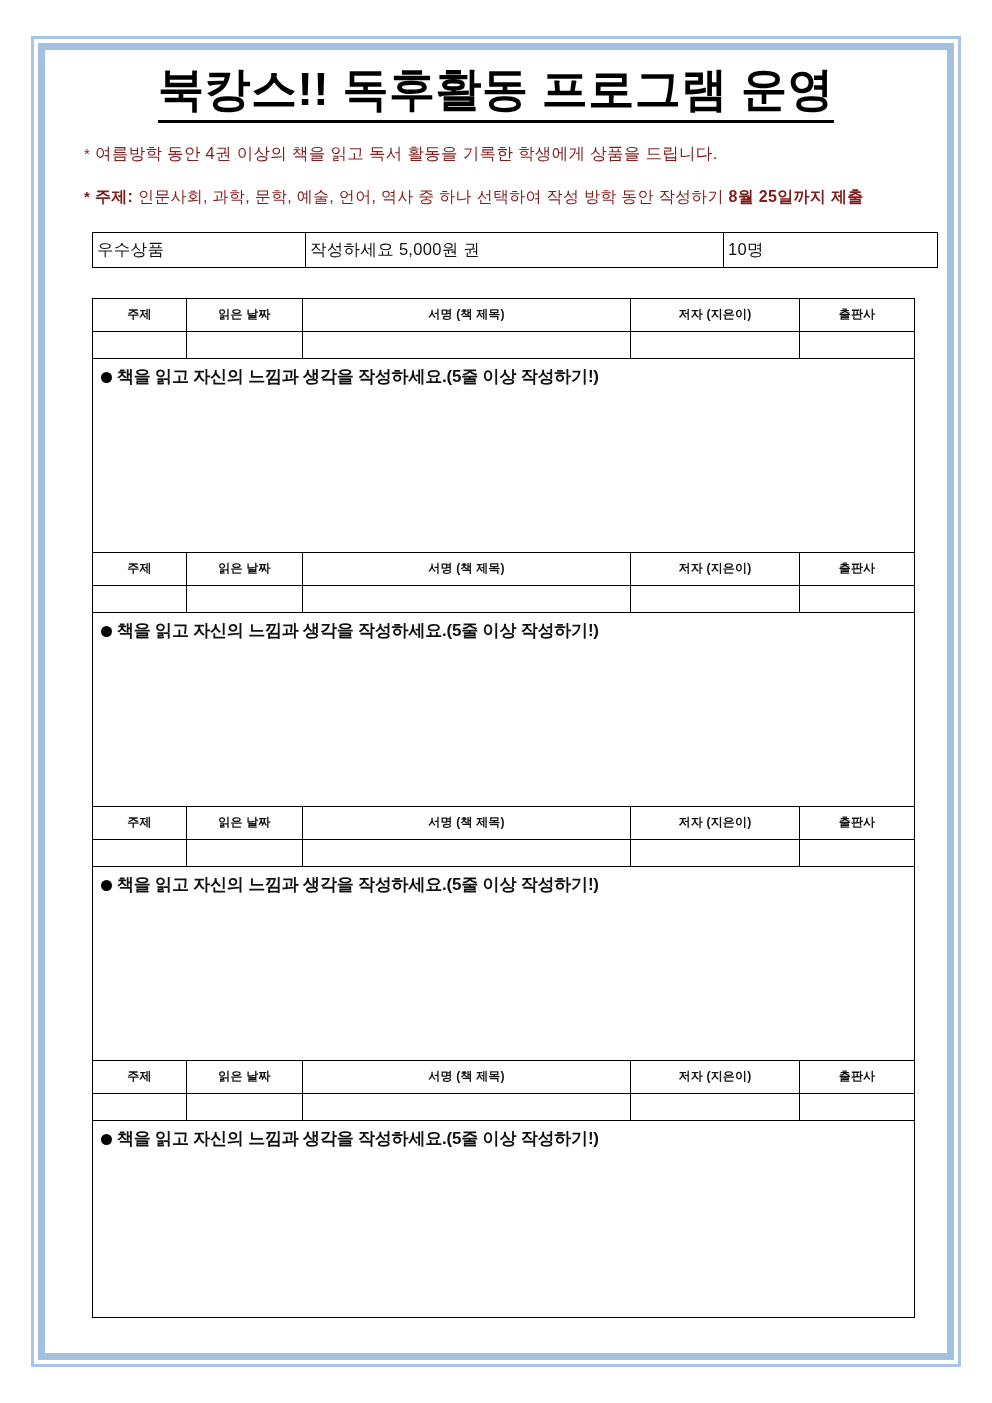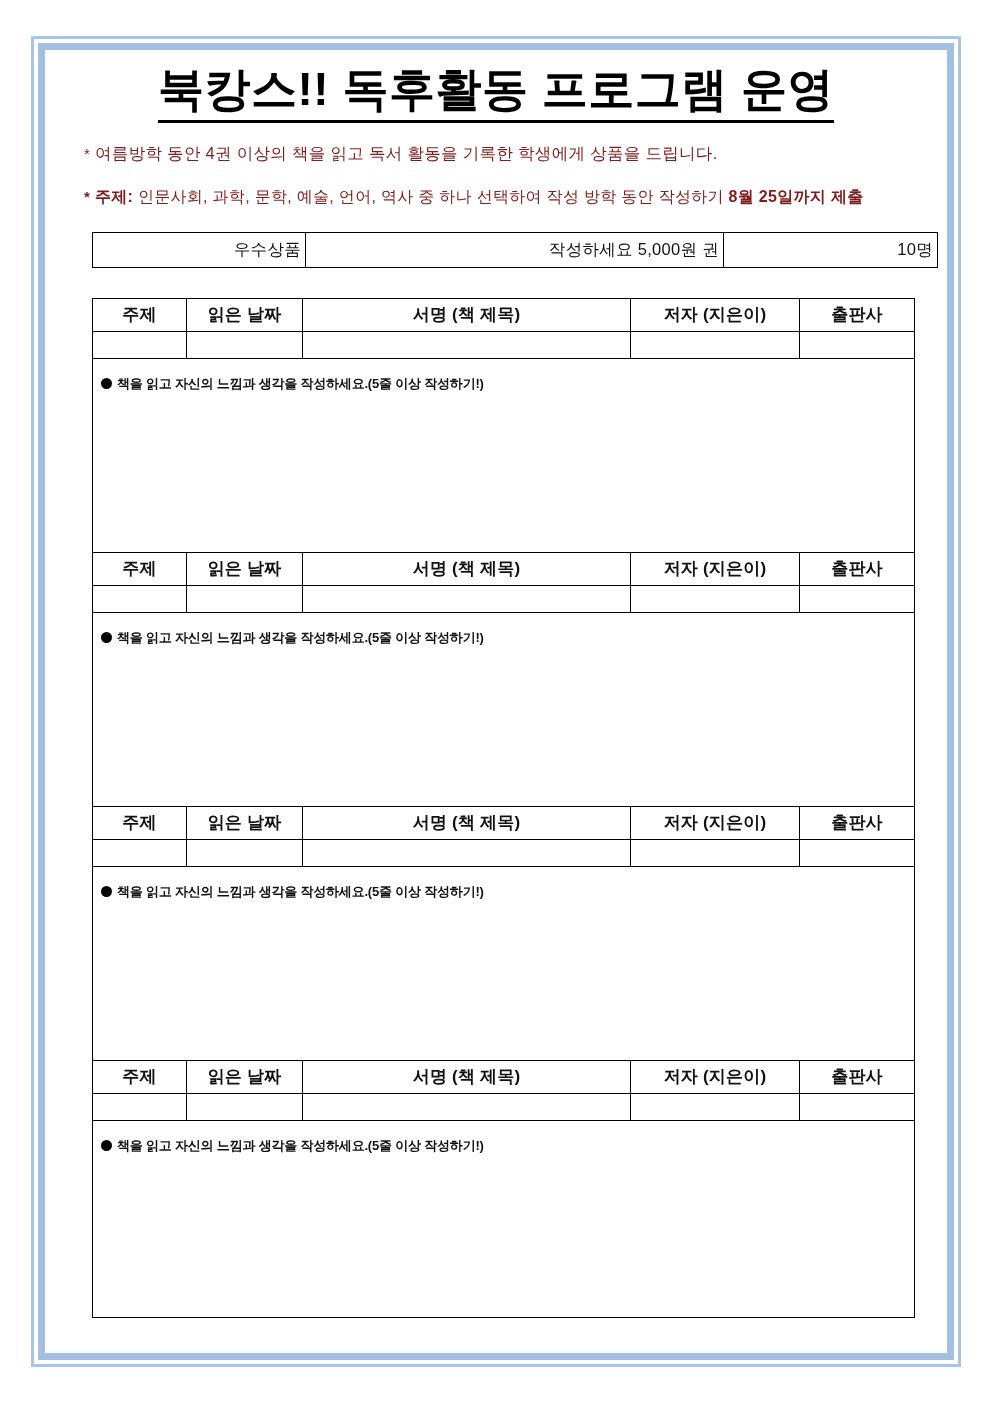--- a/index.html
+++ b/index.html
@@ -84,21 +84,21 @@
   #prize-table {
     border-collapse: collapse;
     margin-top: 24px;
     margin-left: 40px;
     width: 818px;
     table-layout: fixed;
   }
   #prize-table td {
     border: 1.6px solid #000;
     height: 30px;
-    text-align: right;
+    text-align: left;
     font-size: 16.5px;
     color: #111;
     padding: 2px 4px;
     letter-spacing: 0.3px;
   }
   .pcol-1 { width: 204px; }
   .pcol-2 { width: 409px; }
   .pcol-3 { width: 205px; }
 
   
@@ -117,38 +117,38 @@
   .rcol-1 { width: 93px; }
   .rcol-2 { width: 115px; }
   .rcol-3 { width: 327px; }
   .rcol-4 { width: 168px; }
   .rcol-5 { width: 114px; }
 
   tr.header-row td {
     height: 32px;
     text-align: center;
     vertical-align: middle;
-    font-size: 17px;
+    font-size: 12px;
     font-weight: bold;
     letter-spacing: 0.2px;
   }
   tr.entry-row td {
     height: 26px;
   }
   tr.notes-row td {
     height: 193px;
     vertical-align: top;
   }
   tr.notes-row.tall td {
     height: 196px;
   }
   .note-prompt {
-    font-size: 13px;
+    font-size: 17px;
     font-weight: bold;
-    padding: 16px 0 0 8px;
+    padding: 6px 0 0 8px;
     letter-spacing: -0.2px;
     white-space: nowrap;
   }
   .bullet-dot {
     display: inline-block;
     width: 11px;
     height: 11px;
     border-radius: 50%;
     background: #000;
     vertical-align: -1px;

